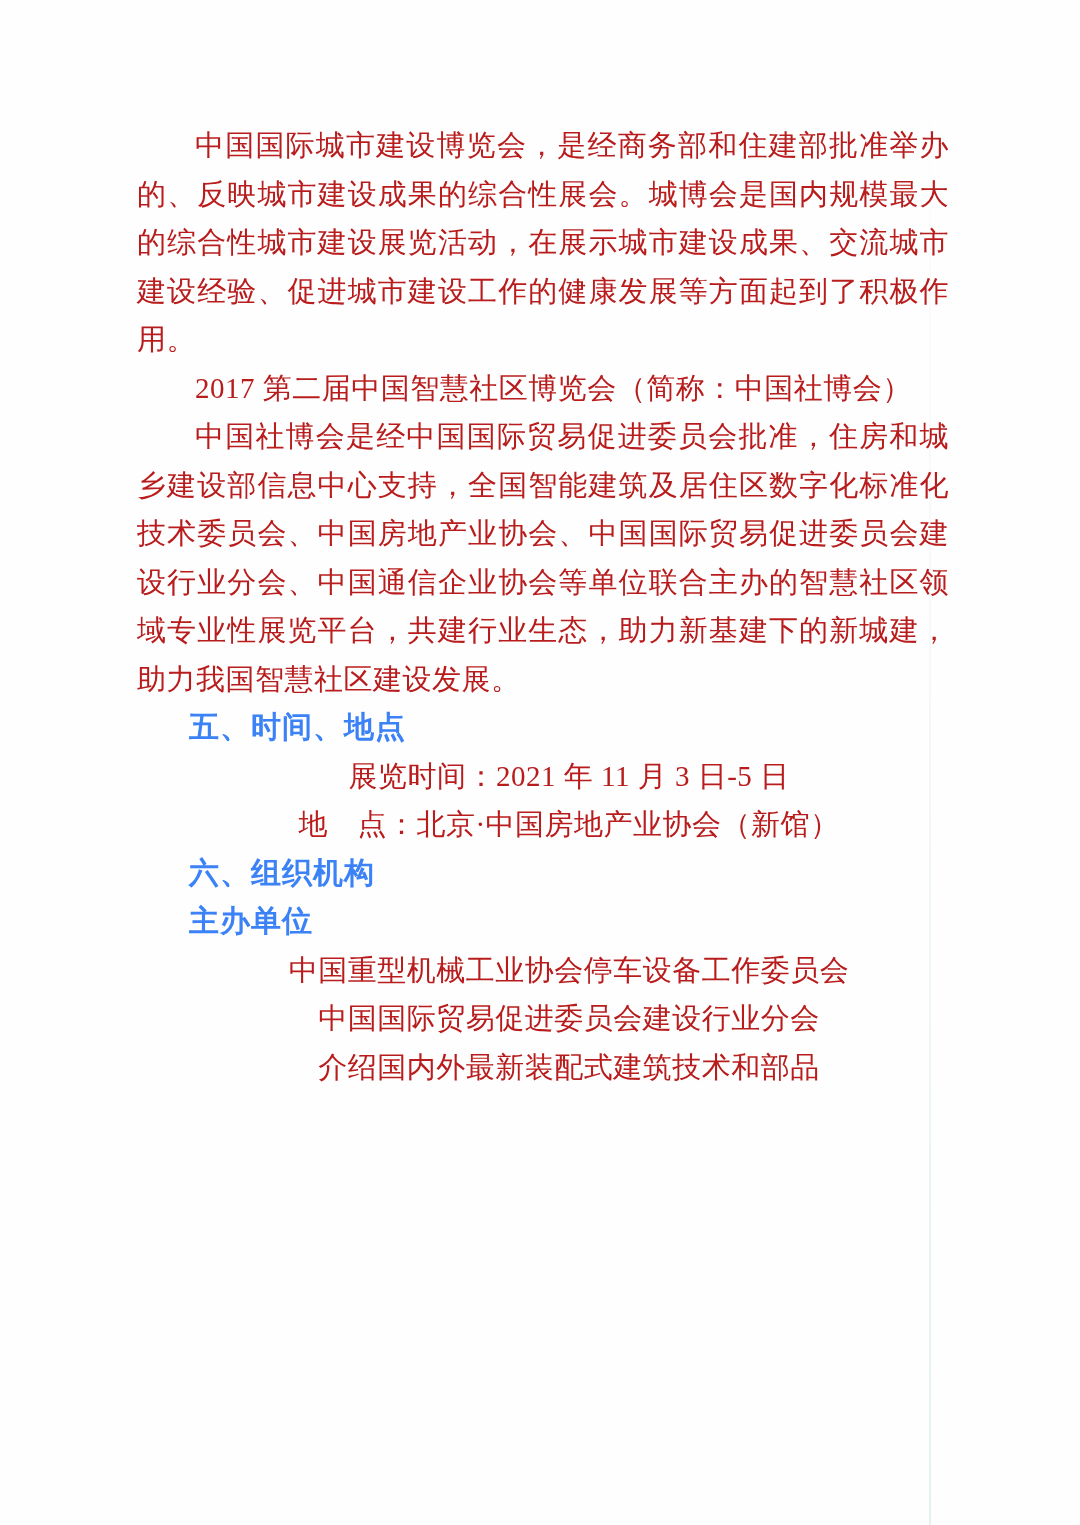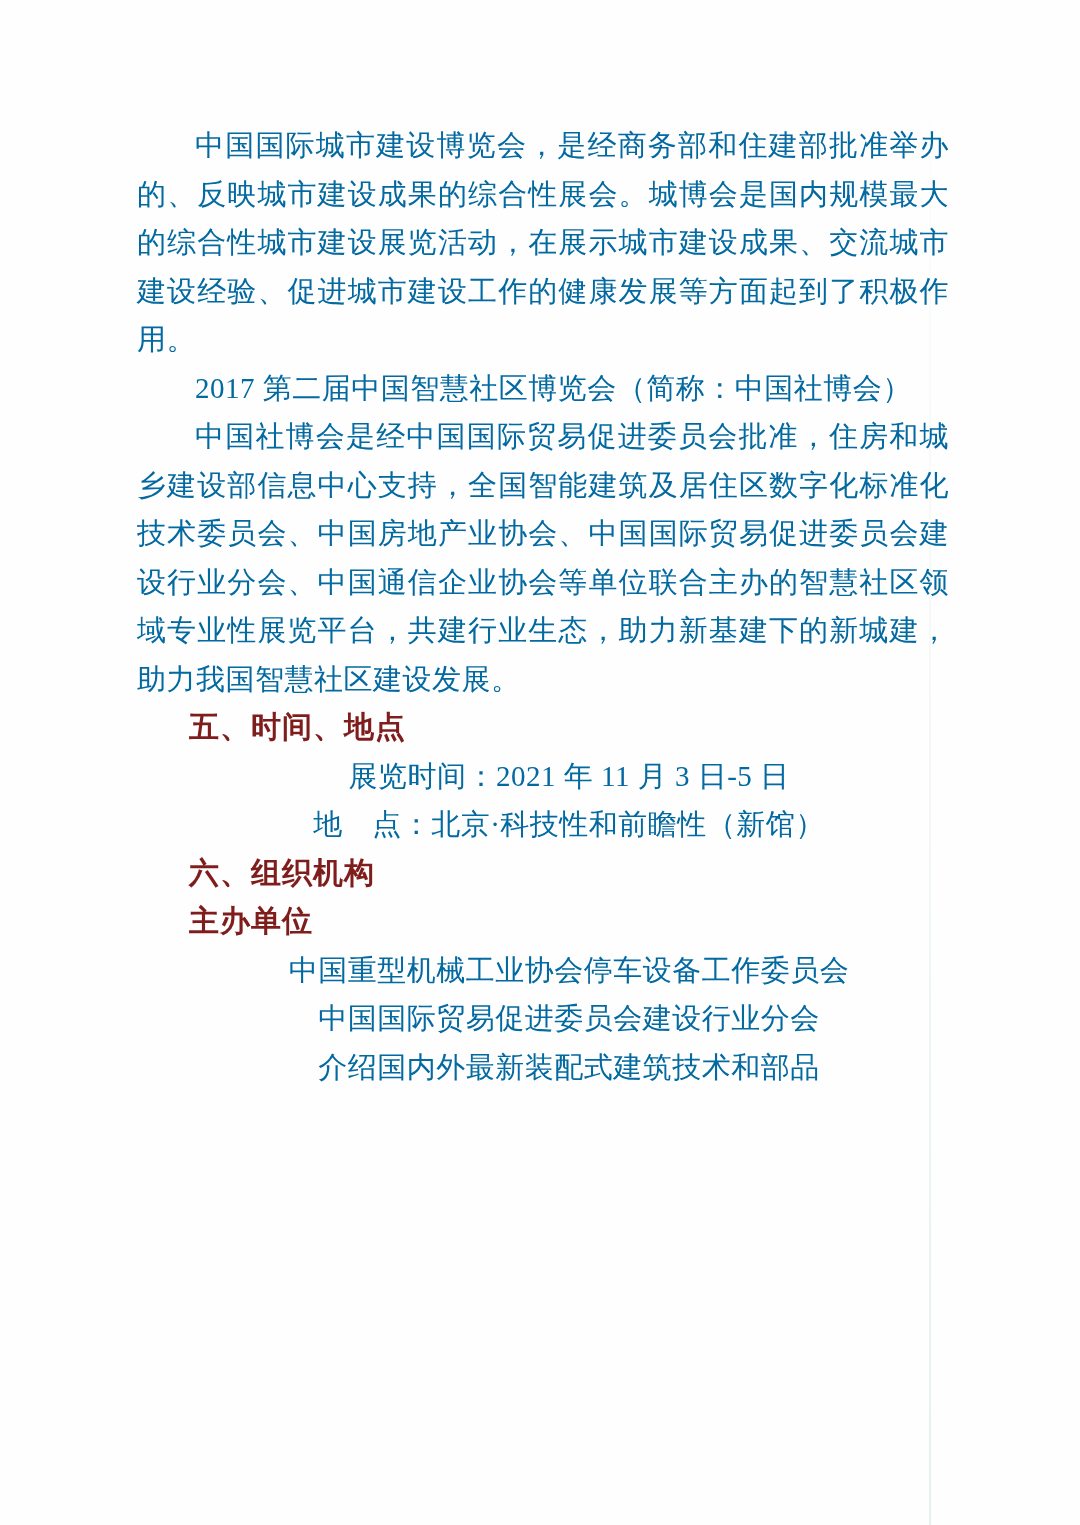--- a/index.html
+++ b/index.html
@@ -28,34 +28,34 @@
   .content {
     position: absolute;
     left: 137px;
     top: 121px;
     width: 812px;
   }
   .para {
     font-family: "Liberation Serif", "DejaVu Serif", serif;
     font-size: 29px;
     line-height: 48.5px;
-    color: #0369a1;
+    color: #b91c1c;
     margin: 0;
     text-align: justify;
     letter-spacing: 0.5px;
   }
   .para.body {
     text-indent: 2em;
   }
   .para.heading,
   .para.subheading {
     font-family: "Liberation Sans", "DejaVu Sans", sans-serif;
     font-weight: 700;
     font-size: 30px;
-    color: #7f1d1d;
+    color: #3b82f6;
     padding-left: 52px;
     text-align: left;
     text-indent: 0;
     letter-spacing: 1px;
   }
   .para.detail {
     padding-left: 52px;
     text-align: center;
     text-indent: 0;
   }
@@ -64,20 +64,20 @@
 <body>
 
 <div class="page">
   <div class="scan-line"></div>
   <div class="content" id="document-content">
       <div class="para body">中国国际城市建设博览会，是经商务部和住建部批准举办的、反映城市建设成果的综合性展会。城博会是国内规模最大的综合性城市建设展览活动，在展示城市建设成果、交流城市建设经验、促进城市建设工作的健康发展等方面起到了积极作用。</div>
       <div class="para body">2017 第二届中国智慧社区博览会（简称：中国社博会）</div>
       <div class="para body">中国社博会是经中国国际贸易促进委员会批准，住房和城乡建设部信息中心支持，全国智能建筑及居住区数字化标准化技术委员会、中国房地产业协会、中国国际贸易促进委员会建设行业分会、中国通信企业协会等单位联合主办的智慧社区领域专业性展览平台，共建行业生态，助力新基建下的新城建，助力我国智慧社区建设发展。</div>
       <div class="para heading">五、时间、地点</div>
       <div class="para detail">展览时间：2021 年 11 月 3 日-5 日</div>
-      <div class="para detail">地　点：北京·科技性和前瞻性（新馆）</div>
+      <div class="para detail">地　点：北京·中国房地产业协会（新馆）</div>
       <div class="para heading">六、组织机构</div>
       <div class="para subheading">主办单位</div>
       <div class="para detail">中国重型机械工业协会停车设备工作委员会</div>
       <div class="para detail">中国国际贸易促进委员会建设行业分会</div>
       <div class="para detail">介绍国内外最新装配式建筑技术和部品</div>
     </div>
 </div>
 
 </body></html>

